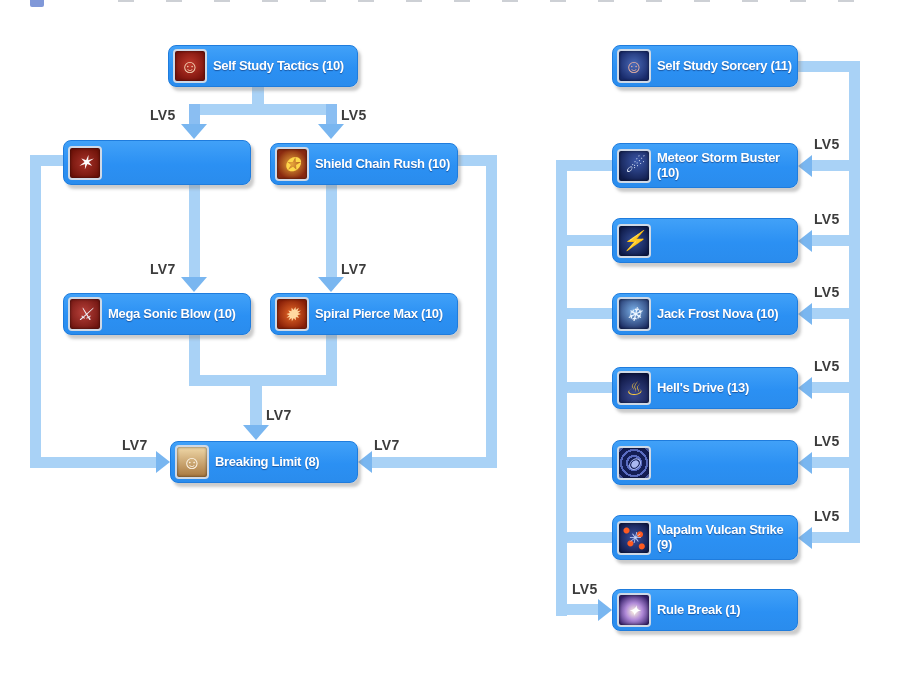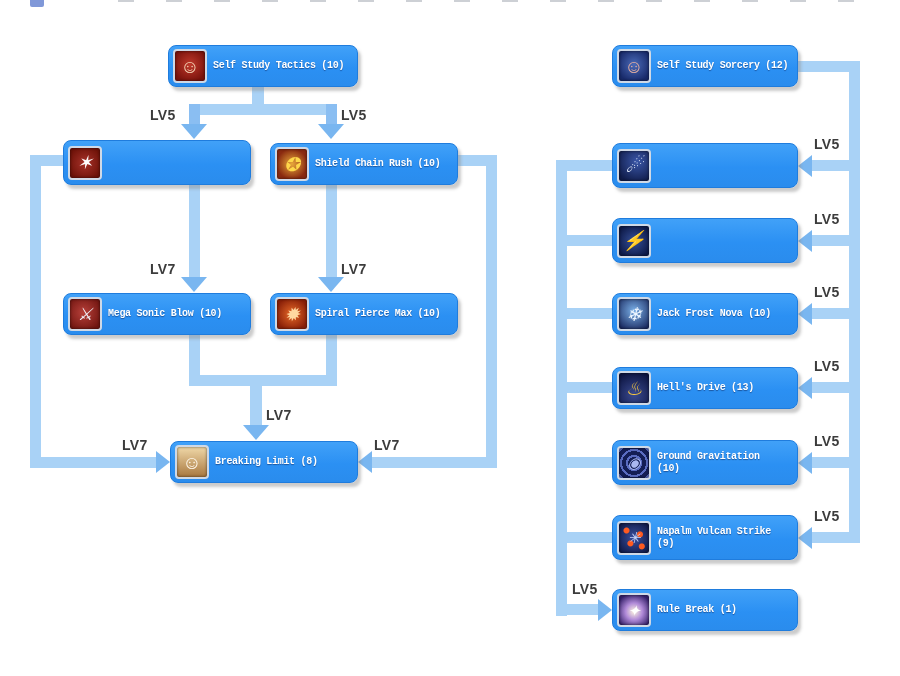--- a/index.html
+++ b/index.html
@@ -4,22 +4,22 @@
 <style>
   html,body{margin:0;padding:0;background:#fff;}
   #stage{position:relative;width:900px;height:676px;background:#ffffff;overflow:hidden;
          font-family:"Liberation Sans",sans-serif;}
   
   .node{position:absolute;box-sizing:border-box;display:flex;align-items:center;
         background:linear-gradient(180deg,#41a1f8 0%,#2b90f3 55%,#2a8ced 100%);
         border:1px solid #1f7cdd;border-radius:8px;
         box-shadow:3px 4px 3px rgba(140,140,140,.45);
         padding:0 4px 0 4px;gap:6px;cursor:pointer;}
-  .node .lbl{color:#ffffff;font-family:Liberation Mono, monospace;font-weight:bold;
-        font-size:10px;line-height:1.12;letter-spacing:-0.3px;white-space:nowrap;
+  .node .lbl{color:#ffffff;font-family:Liberation Sans, sans-serif;font-weight:bold;
+        font-size:13px;line-height:1.12;letter-spacing:-0.3px;white-space:nowrap;
         text-shadow:0 1px 1px rgba(15,40,95,.55);}
   .node.two .lbl{white-space:normal;max-width:128px;}
   .icon{width:34px;height:34px;flex:0 0 auto;border-radius:4px;box-sizing:border-box;
         border:2px solid #cfd9e6;display:flex;align-items:center;justify-content:center;
         font-size:19px;line-height:1;font-style:normal;
         box-shadow:inset 0 0 3px rgba(0,0,0,.6);}
   
   .ic-red-book{background:radial-gradient(circle at 50% 45%,#c0392b 0%,#7a130c 78%);color:#f5d7b8;}
   .ic-bash{background:radial-gradient(circle at 50% 50%,#a8322a 0%,#6e1208 82%);color:#fff;}
   .ic-shield{background:radial-gradient(circle at 50% 50%,#e8a83a 0%,#8a2a10 72%);color:#ffd84a;}
@@ -185,26 +185,27 @@
     <div class="elab" style="left:814px;top:284px">LV5</div>
     <div class="elab" style="left:814px;top:358px">LV5</div>
     <div class="elab" style="left:814px;top:433px">LV5</div>
     <div class="elab" style="left:814px;top:508px">LV5</div>
     <div class="elab" style="left:572px;top:581px">LV5</div>
 
     <div class="node" style="left:612px;top:45px;width:186px;height:42px">
       <span class="icon ic-blue-book">
           <i>☺</i>
         </span>
-      <span class="lbl">Self Study Sorcery (12)</span>
+      <span class="lbl">Self Study Sorcery (11)</span>
     </div>
     <div class="node two" style="left:612px;top:143px;width:186px;height:45px">
       <span class="icon ic-meteor">
           <i>☄</i>
         </span>
+      <span class="lbl">Meteor Storm Buster (10)</span>
     </div>
     <div class="node two" style="left:612px;top:218px;width:186px;height:45px">
       <span class="icon ic-jupitel">
           <i>⚡</i>
         </span>
     </div>
     <div class="node" style="left:612px;top:293px;width:186px;height:42px">
       <span class="icon ic-frost">
           <i>❄</i>
         </span>
@@ -213,21 +214,20 @@
     <div class="node" style="left:612px;top:367px;width:186px;height:42px">
       <span class="icon ic-hell">
           <i>♨</i>
         </span>
       <span class="lbl">Hell's Drive (13)</span>
     </div>
     <div class="node two" style="left:612px;top:440px;width:186px;height:45px">
       <span class="icon ic-gravity">
           <i>◉</i>
         </span>
-      <span class="lbl">Ground Gravitation (10)</span>
     </div>
     <div class="node two" style="left:612px;top:515px;width:186px;height:45px">
       <span class="icon ic-napalm">
           <i>✳</i>
         </span>
       <span class="lbl">Napalm Vulcan Strike (9)</span>
     </div>
     <div class="node" style="left:612px;top:589px;width:186px;height:42px">
       <span class="icon ic-rule">
           <i>✦</i>

